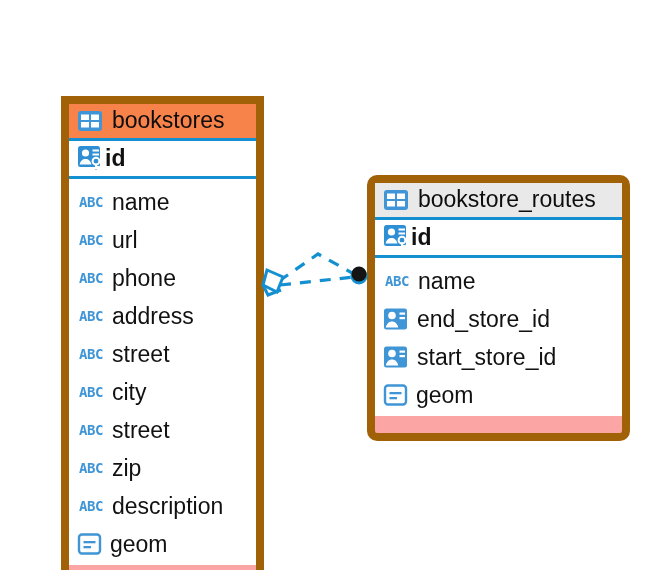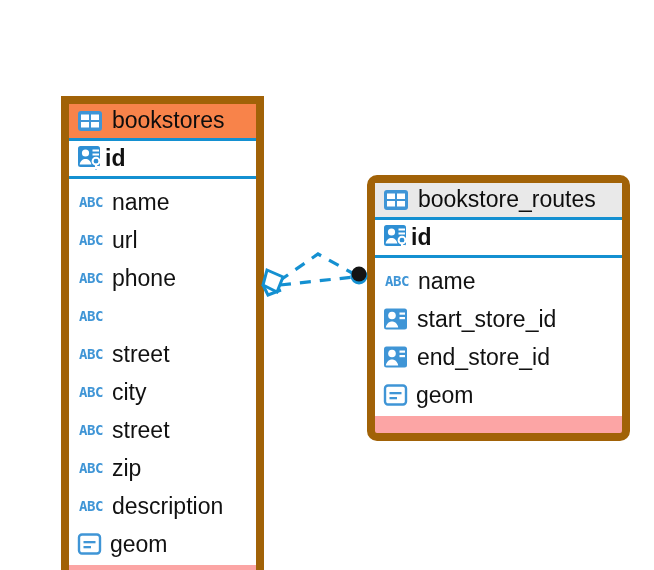--- a/index.html
+++ b/index.html
@@ -161,20 +161,21 @@
         <div class="field-row">
           <span class="abc-icon">ABC</span>
           <span class="field-label">url</span>
         </div>
         <div class="field-row">
           <span class="abc-icon">ABC</span>
           <span class="field-label">phone</span>
         </div>
         <div class="field-row">
           <span class="abc-icon">ABC</span>
+          <span class="field-label">address</span>
         </div>
         <div class="field-row">
           <span class="abc-icon">ABC</span>
           <span class="field-label">street</span>
         </div>
         <div class="field-row">
           <span class="abc-icon">ABC</span>
           <span class="field-label">city</span>
         </div>
         <div class="field-row">
@@ -242,33 +243,33 @@
         <div class="field-row">
           <span class="icon">
             <svg width="27" height="24" viewBox="0 0 27 24">
               <rect x="1" y="1.5" width="23" height="21" rx="2.5" fill="#3f95d6"></rect>
               <circle cx="9" cy="8.5" r="3.8" fill="#ffffff"></circle>
               <path d="M2.8 20.5c0.7-3.9 3.4-6 6.2-6s5.5 2.1 6.2 6z" fill="#ffffff"></path>
               <rect x="16.5" y="5.5" width="5.5" height="2.2" fill="#ffffff"></rect>
               <rect x="16.5" y="10" width="5.5" height="2.2" fill="#ffffff"></rect>
             </svg>
           </span>
-          <span class="field-label">start_store_id</span>
+          <span class="field-label">end_store_id</span>
         </div>
         <div class="field-row">
           <span class="icon">
             <svg width="27" height="24" viewBox="0 0 27 24">
               <rect x="1" y="1.5" width="23" height="21" rx="2.5" fill="#3f95d6"></rect>
               <circle cx="9" cy="8.5" r="3.8" fill="#ffffff"></circle>
               <path d="M2.8 20.5c0.7-3.9 3.4-6 6.2-6s5.5 2.1 6.2 6z" fill="#ffffff"></path>
               <rect x="16.5" y="5.5" width="5.5" height="2.2" fill="#ffffff"></rect>
               <rect x="16.5" y="10" width="5.5" height="2.2" fill="#ffffff"></rect>
             </svg>
           </span>
-          <span class="field-label">end_store_id</span>
+          <span class="field-label">start_store_id</span>
         </div>
         <div class="field-row">
           <span class="icon">
             <svg width="26" height="24" viewBox="0 0 26 24">
               <rect x="2" y="2.5" width="21" height="19" rx="3" fill="#ffffff" stroke="#3f95d6" stroke-width="2.4"></rect>
               <rect x="6.5" y="9" width="12" height="2.3" fill="#3f95d6"></rect>
               <rect x="6.5" y="14" width="7.5" height="2.3" fill="#3f95d6"></rect>
             </svg>
           </span>
           <span class="field-label">geom</span>

